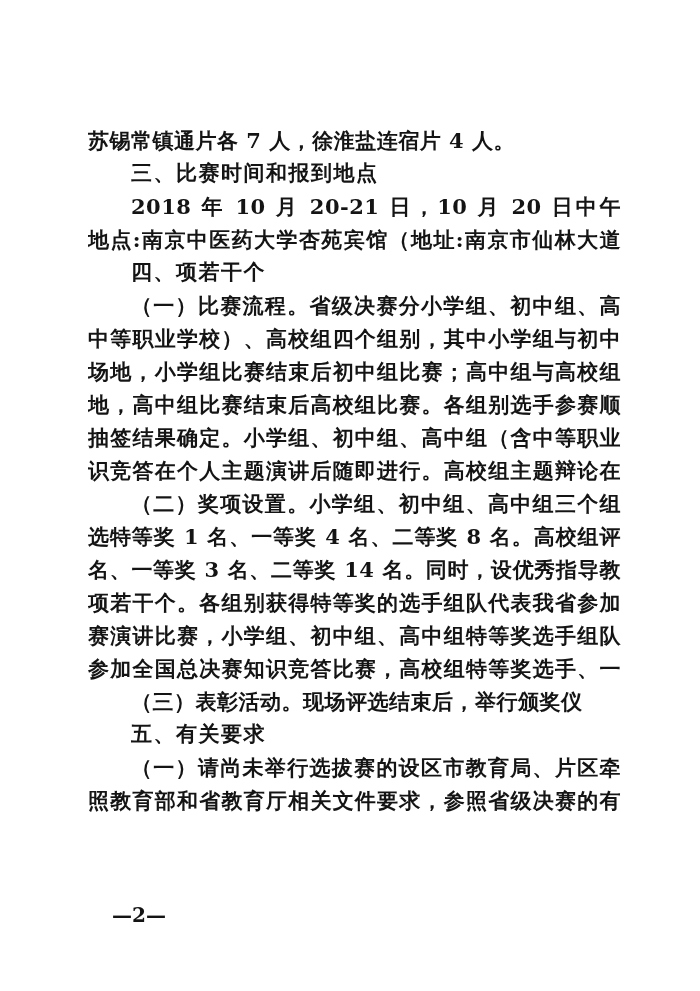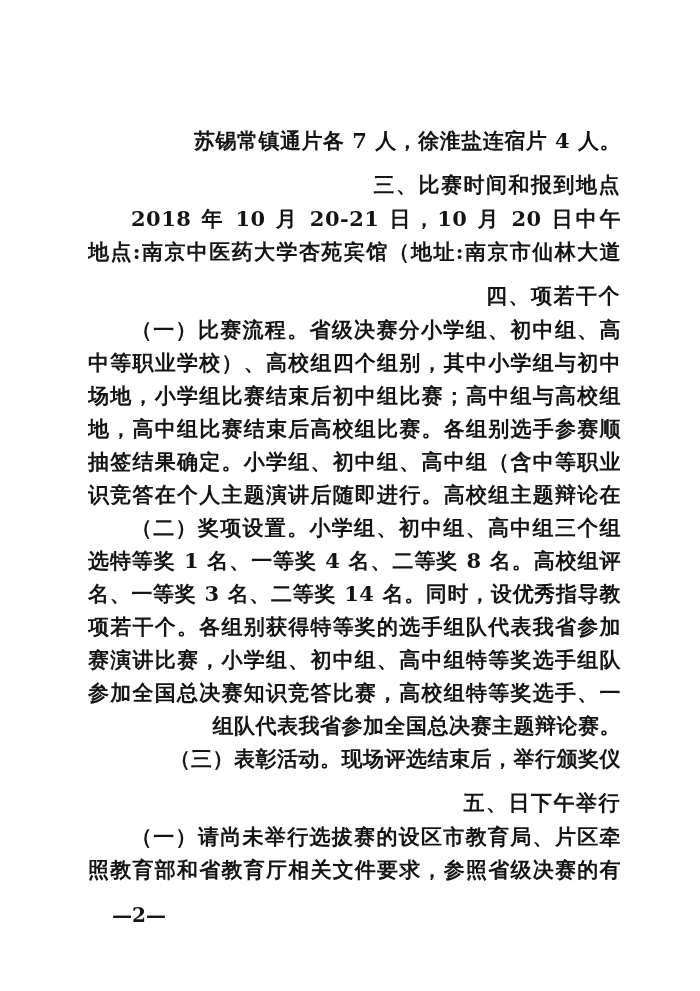--- a/index.html
+++ b/index.html
@@ -22,36 +22,35 @@
     top: 124px;
     width: 533px;
   }
   .line {
     height: 33px;
     line-height: 33px;
     font-size: 21px;
     font-weight: 700;
     white-space: normal;
     overflow: hidden;
-    text-align: right;
+    text-align: left;
     letter-spacing: 0.5px;
   }
   .line.indent {
     padding-left: 43px;
   }
   .line.full {
     text-align: justify;
     text-align-last: justify;
     text-justify: inter-character;
   }
   .line.heading {
     font-family: "DejaVu Sans", sans-serif;
     font-weight: 900;
     letter-spacing: 1.5px;
-    margin-top: 12px;
   }
   .page-number {
     position: absolute;
     left: 112px;
     top: 903px;
     font-size: 20px;
     font-weight: 700;
     letter-spacing: 0px;
     font-family: "DejaVu Serif", serif;
     color: #141414;
@@ -72,20 +71,19 @@
     <div class="line full">场地，小学组比赛结束后初中组比赛；高中组与高校组在另一场</div>
     <div class="line full">地，高中组比赛结束后高校组比赛。各组别选手参赛顺序按现场</div>
     <div class="line full">抽签结果确定。小学组、初中组、高中组（含中等职业学校）知</div>
     <div class="line full">识竞答在个人主题演讲后随即进行。高校组主题辩论在 10 月 21</div>
     <div class="line indent full">（二）奖项设置。小学组、初中组、高中组三个组别分别评</div>
     <div class="line full">选特等奖 1 名、一等奖 4 名、二等奖 8 名。高校组评选特等奖 1</div>
     <div class="line full">名、一等奖 3 名、二等奖 14 名。同时，设优秀指导教师奖等奖</div>
     <div class="line full">项若干个。各组别获得特等奖的选手组队代表我省参加全国总决</div>
     <div class="line full">赛演讲比赛，小学组、初中组、高中组特等奖选手组队代表我省</div>
     <div class="line full">参加全国总决赛知识竞答比赛，高校组特等奖选手、一等奖选手</div>
-    <div class="line">组队代表我省参加全国总决赛主题辩论赛。</div>
     <div class="line indent">（三）表彰活动。现场评选结束后，举行颁奖仪式。</div>
-    <div class="line heading indent">五、日下午举行</div>
+    <div class="line heading indent">五、有关要求</div>
     <div class="line indent full">（一）请尚未举行选拔赛的设区市教育局、片区牵头高校按</div>
     <div class="line full">照教育部和省教育厅相关文件要求，参照省级决赛的有关做法，</div>
   </div>
   <div class="page-number">—2—</div>
 </div>
 
 </body></html>

